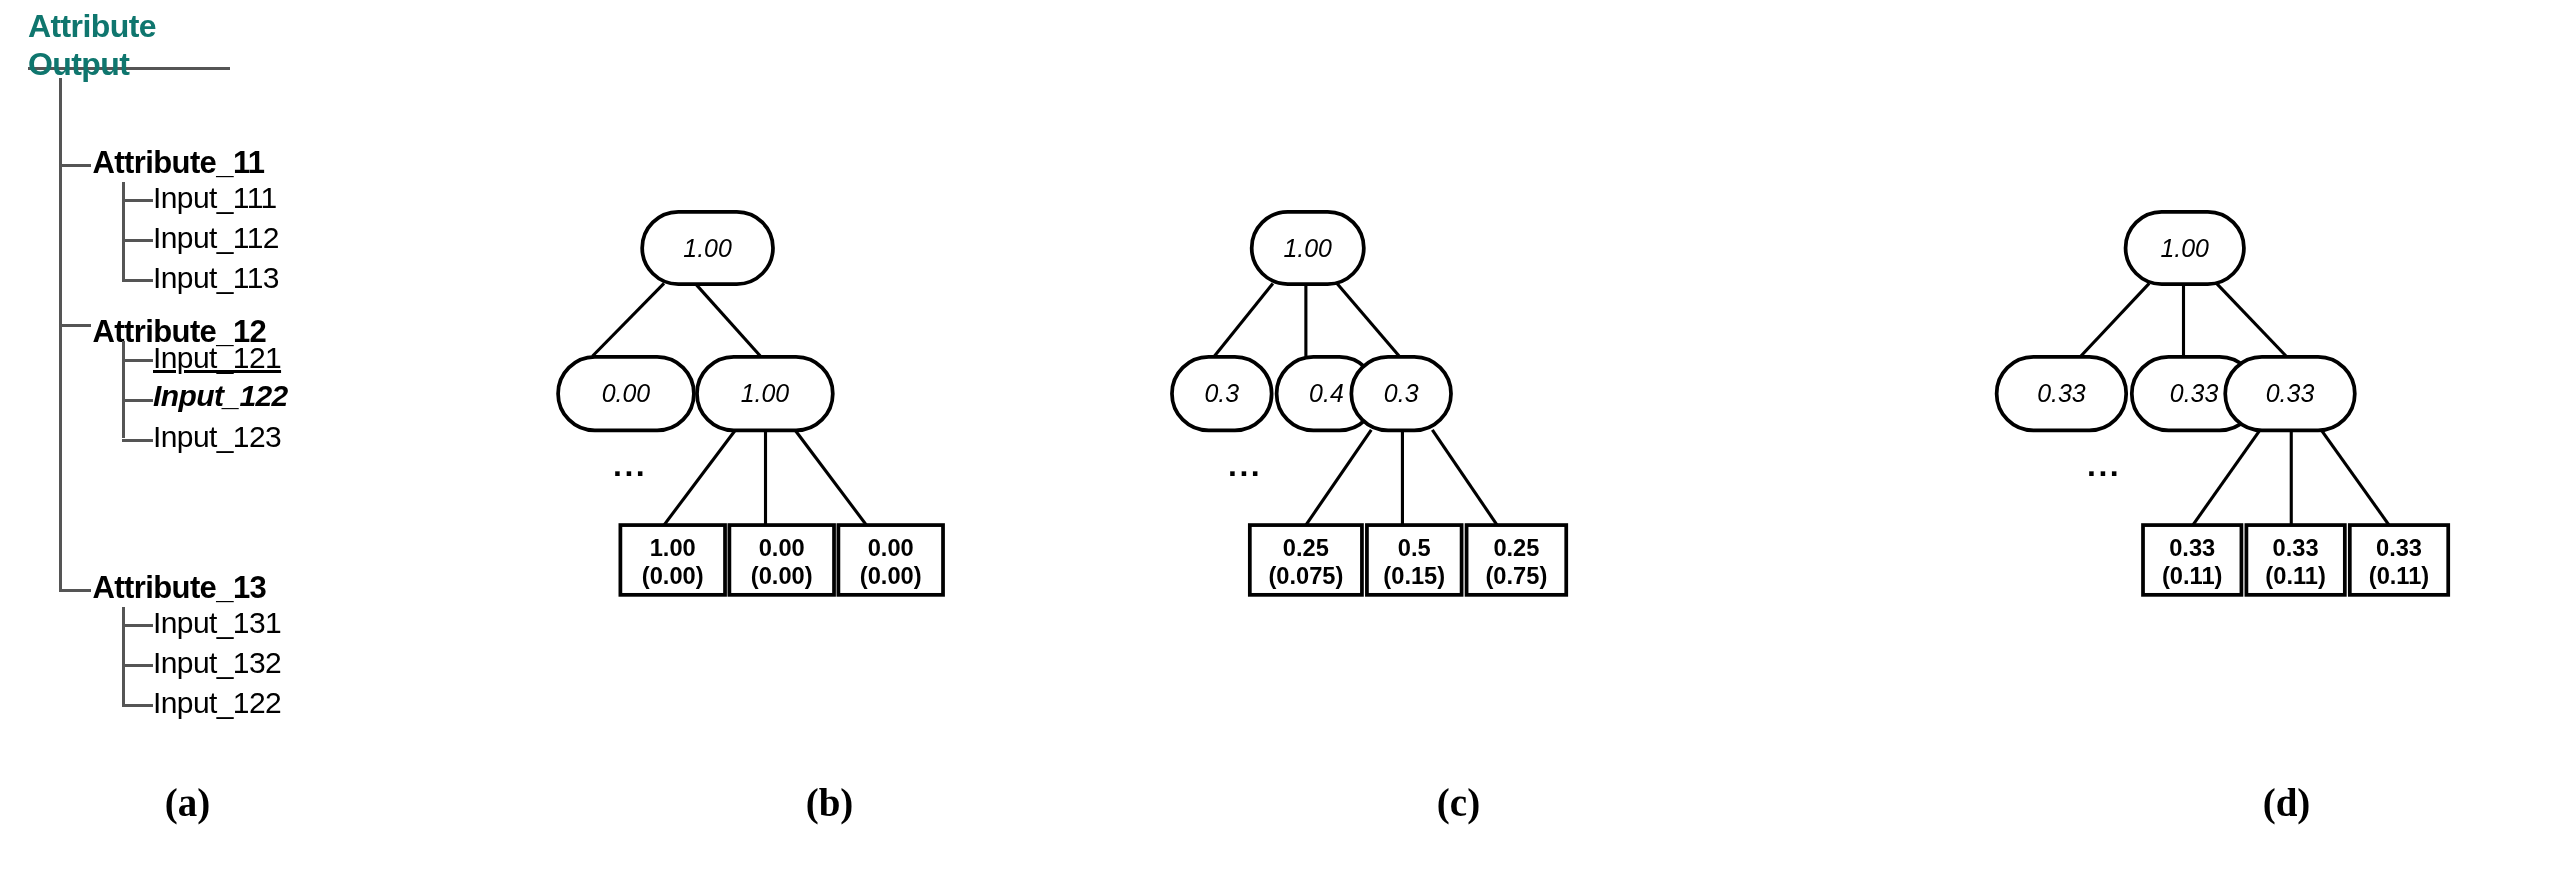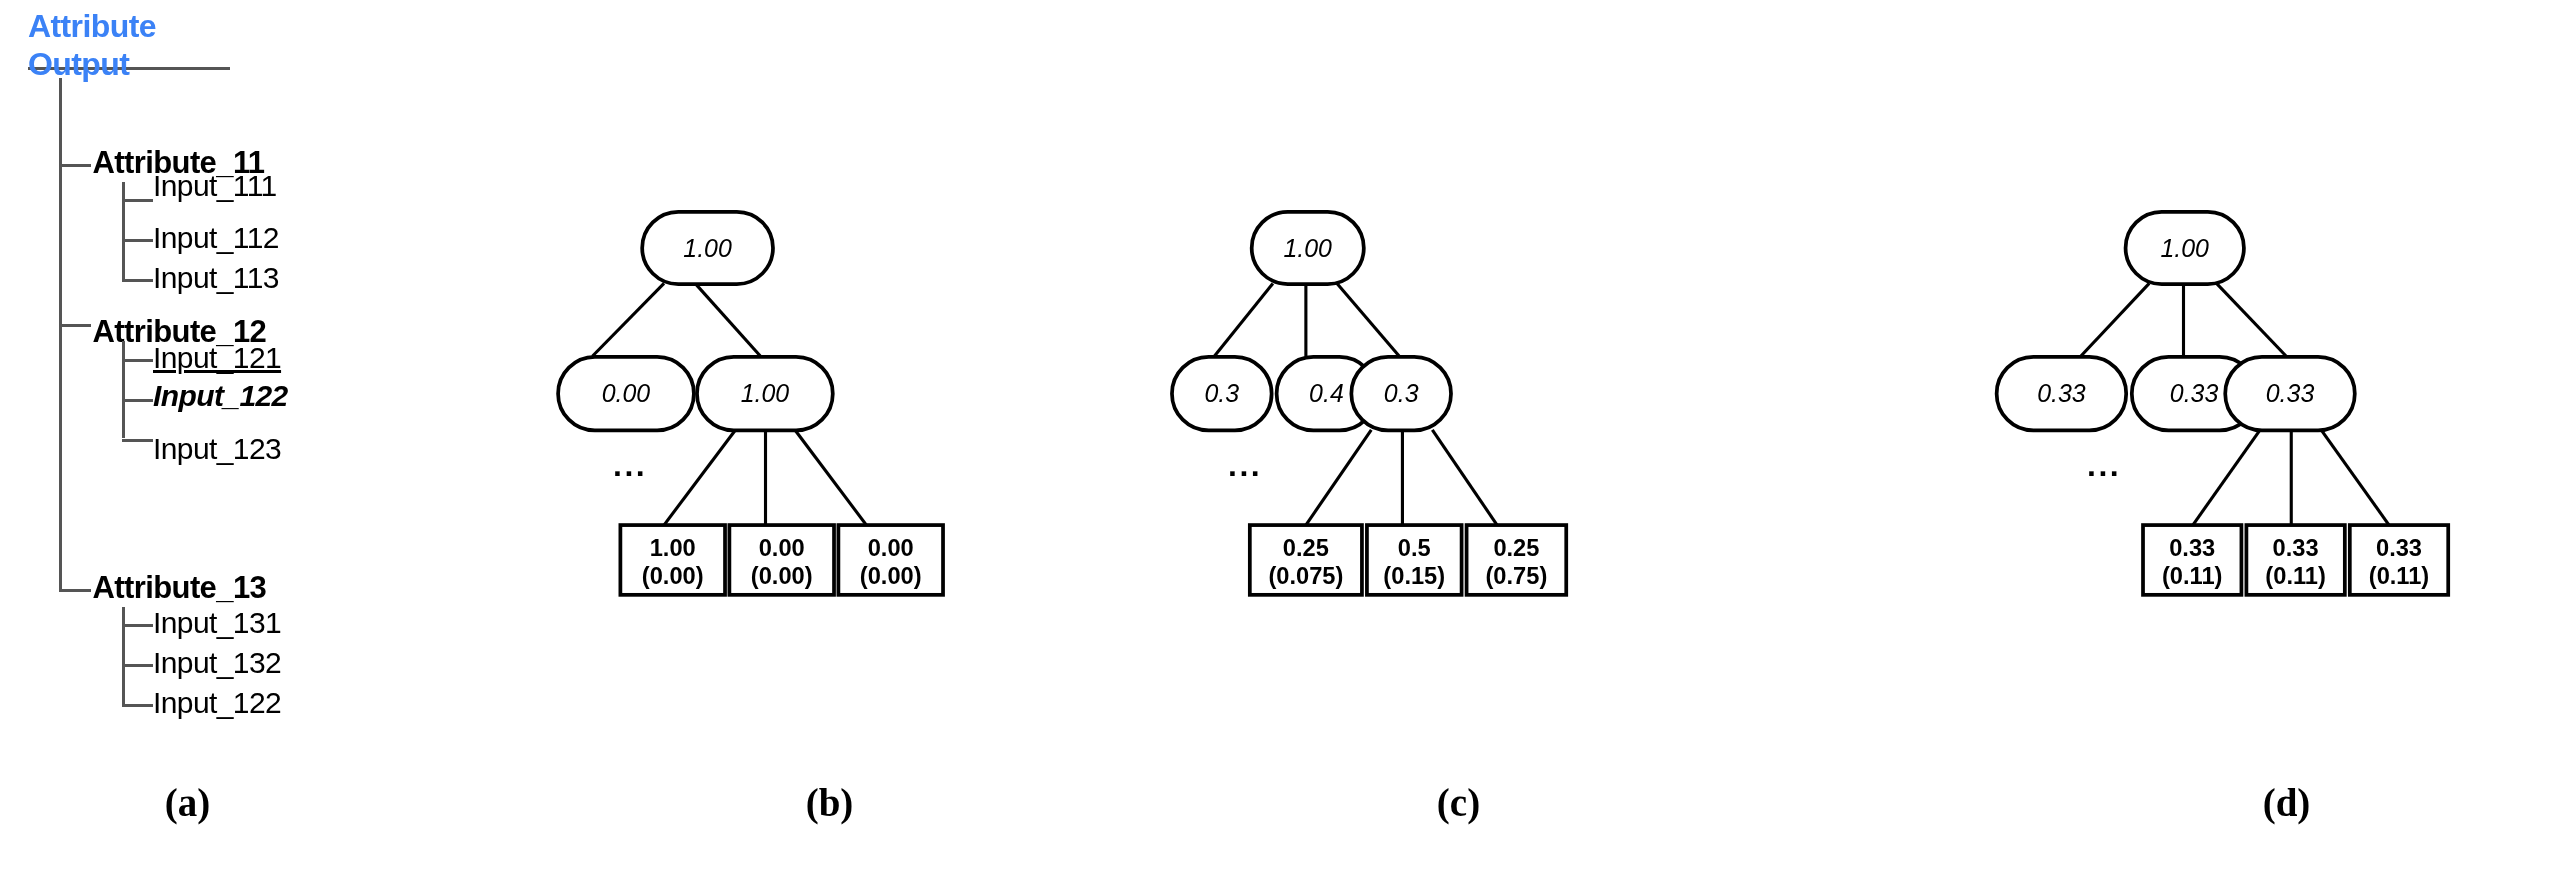--- a/index.html
+++ b/index.html
@@ -3,21 +3,21 @@
 <meta charset="utf-8">
 <style>
   html,body{margin:0;padding:0;background:#ffffff;}
   body{width:2576px;height:877px;position:relative;overflow:hidden;
        font-family:"Liberation Sans","DejaVu Sans",sans-serif;color:#000;}
 
   .panel{position:absolute;top:0;height:877px;}
 
   
   #panel-a{left:0;width:530px;}
-  .hdr{position:absolute;font-weight:bold;color:#3b82f6;white-space:nowrap;
+  .hdr{position:absolute;font-weight:bold;color:#0f766e;white-space:nowrap;
        font-family:"Liberation Sans","DejaVu Sans",sans-serif;}
   #attr-title{left:28px;top:7.5px;font-size:32px;letter-spacing:-0.6px;}
   #attr-rule{position:absolute;left:28px;top:67px;width:202px;height:2.5px;background:#555;}
   #output-label{left:28px;top:46px;font-size:32px;letter-spacing:-0.6px;}
 
   .tree-node{position:absolute;white-space:nowrap;line-height:1;}
   .lvl1{font-size:31px;font-weight:bold;letter-spacing:-0.6px;}
   .lvl2{font-size:30px;font-weight:normal;letter-spacing:-0.6px;}
   .lvl2.em{font-weight:bold;font-style:italic;}
 
@@ -46,35 +46,35 @@
   <div class="hdr" id="attr-title">Attribute</div>
   <div id="attr-rule"></div>
   <div class="hdr" id="output-label">Output</div>
 
   <div class="vline" style="left:59px; top:78px; height:513px;"></div>
 
   <div class="hline" style="left:59px; top:164px; width:32px;"></div>
   <div class="tree-node lvl1" style="left:30.5px; top:147px; padding-left:62px;">Attribute_11</div>
   <div class="vline" style="left:122px; top:182px; height:97px;"></div>
   <div class="hline" style="left:122px; top:199px; width:31px;"></div>
-  <div class="tree-node lvl2" style="left:153px; top:171px;">Input_111</div>
+  <div class="tree-node lvl2" style="left:153px; top:183px;">Input_111</div>
   <div class="hline" style="left:122px; top:239px; width:31px;"></div>
   <div class="tree-node lvl2" style="left:153px; top:223px;text-align:right;">Input_112</div>
   <div class="hline" style="left:122px; top:279px; width:31px;"></div>
   <div class="tree-node lvl2" style="left:153px; top:263px;">Input_113</div>
 
   <div class="hline" style="left:59px; top:324px; width:32px;"></div>
   <div class="tree-node lvl1" style="left:30.5px; top:316px; padding-left:62px;">Attribute_12</div>
   <div class="vline" style="left:122px; top:341px; height:97px;"></div>
   <div class="hline" style="left:122px; top:359px; width:31px;"></div>
   <div class="tree-node lvl2" style="left:153px; top:343px;text-decoration:underline;">Input_121</div>
   <div class="hline" style="left:122px; top:399px; width:31px;"></div>
   <div class="tree-node lvl2 em" style="left:153px; top:381px;">Input_122</div>
   <div class="hline" style="left:122px; top:439px; width:31px;"></div>
-  <div class="tree-node lvl2" style="left:153px; top:434px;text-align:center;">Input_123</div>
+  <div class="tree-node lvl2" style="left:153px; top:422px;text-align:center;">Input_123</div>
 
   <div class="hline" style="left:59px; top:589px; width:32px;"></div>
   <div class="tree-node lvl1" style="left:30.5px; top:572px; padding-left:62px;">Attribute_13</div>
   <div class="vline" style="left:122px; top:607px; height:97px;"></div>
   <div class="hline" style="left:122px; top:624px; width:31px;"></div>
   <div class="tree-node lvl2" style="left:153px; top:608px;">Input_131</div>
   <div class="hline" style="left:122px; top:664px; width:31px;"></div>
   <div class="tree-node lvl2" style="left:153px; top:648px;">Input_132</div>
   <div class="hline" style="left:122px; top:704px; width:31px;"></div>
   <div class="tree-node lvl2" style="left:153px; top:688px;">Input_122</div>

